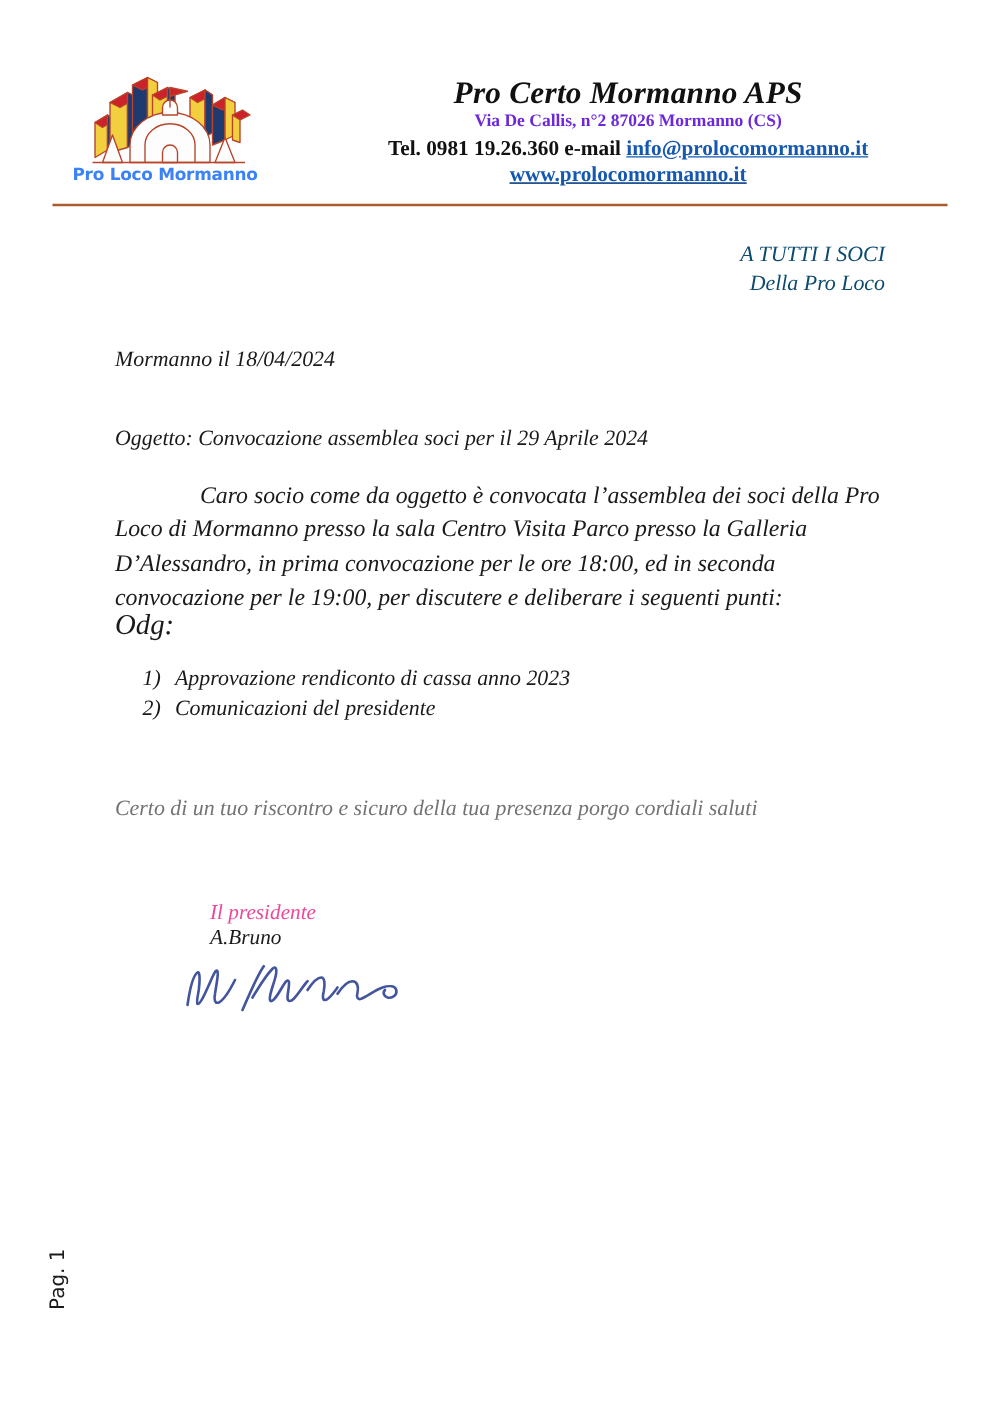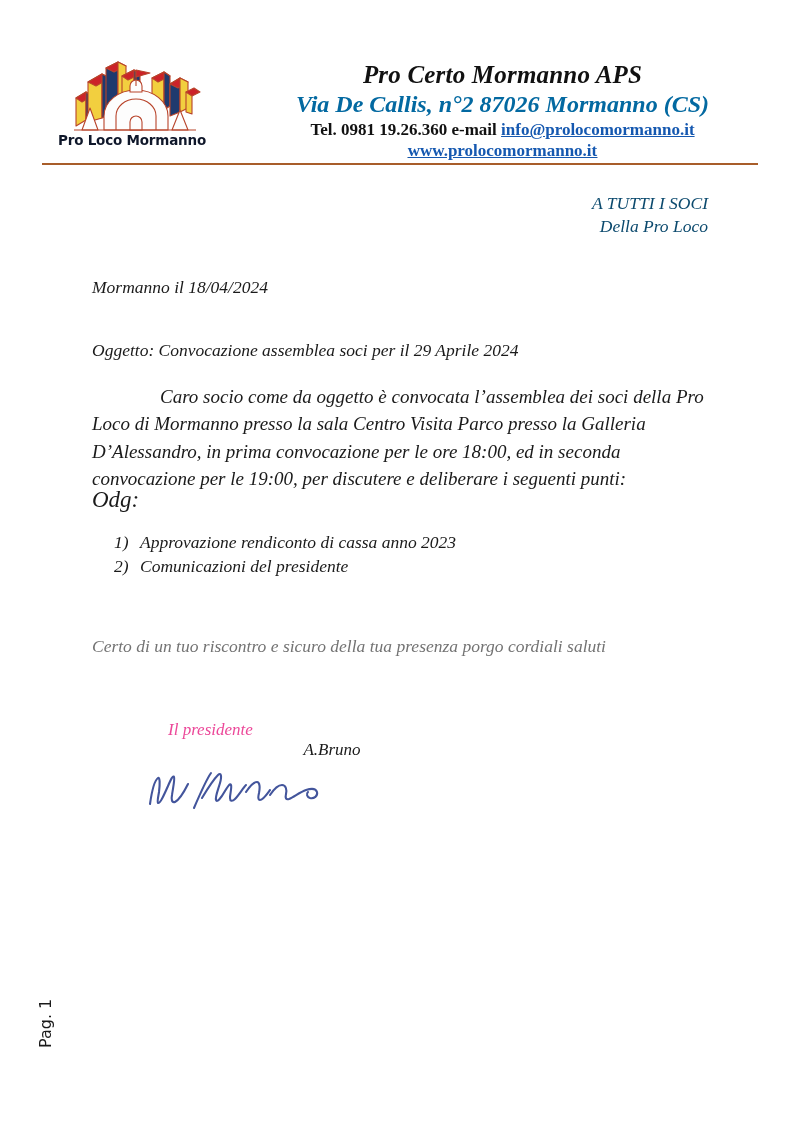--- a/index.html
+++ b/index.html
@@ -43,45 +43,44 @@
   .logo-wordmark {
     position: absolute;
     left: 0;
     top: 90px;
     width: 160px;
     text-align: center;
     font-family: "DejaVu Sans", "Liberation Sans", sans-serif;
     font-weight: bold;
     font-size: 13.5px;
     letter-spacing: -0.2px;
-    color: #0f172a;
+    color: #3b82f6;
     white-space: nowrap;
   }
 
   
   .org-block {
     position: absolute;
     left: 230px;
     top: 60px;
     width: 545px;
     text-align: center;
     line-height: 1.17;
   }
   .org-name {
     font-size: 25px;
     font-weight: bold;
     font-style: italic;
     letter-spacing: 0.2px;
     color: #111111;
   }
   .org-address {
-    font-size: 24px;
-    font-weight: bold;
-    font-style: italic;
-    color: #0369a1;
+    font-size: 14px;
+    font-weight: bold;
+    color: #6d28d9;
     margin-top: 1px;
   }
   .org-contact {
     font-size: 17px;
     font-weight: bold;
     color: #111111;
     margin-top: 2px;
   }
   .org-web {
     font-size: 17px;
@@ -190,22 +189,21 @@
   }
   .sig-role {
     font-style: italic;
     font-size: 17px;
     color: #ec4899;
   }
   .sig-name {
     font-style: italic;
     font-size: 17px;
     color: #1a1a1a;
-    margin-left: 28px;
-    text-align: center;
+    margin-left: 0;
   }
   .sig-mark {
     margin-top: 4px;
     margin-left: -22px;
     width: 190px;
     height: 46px;
   }
 
   
   .page-label {

